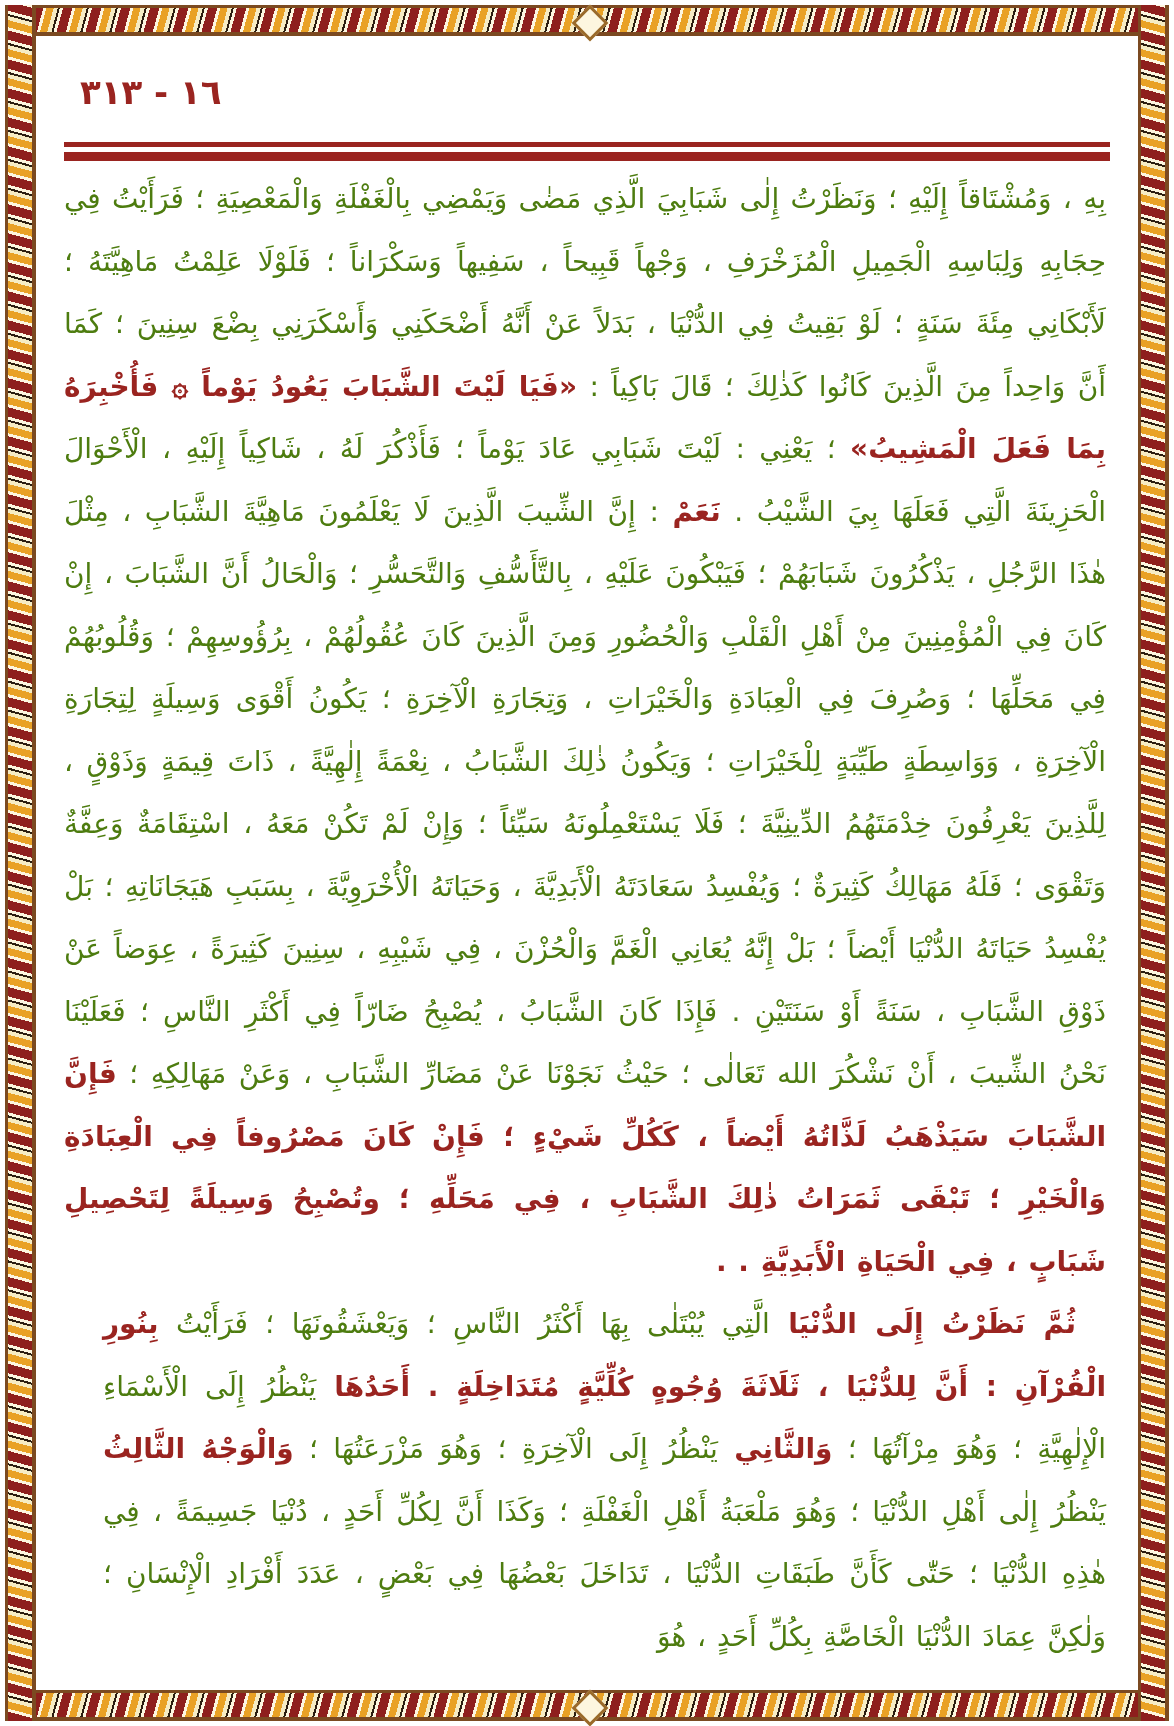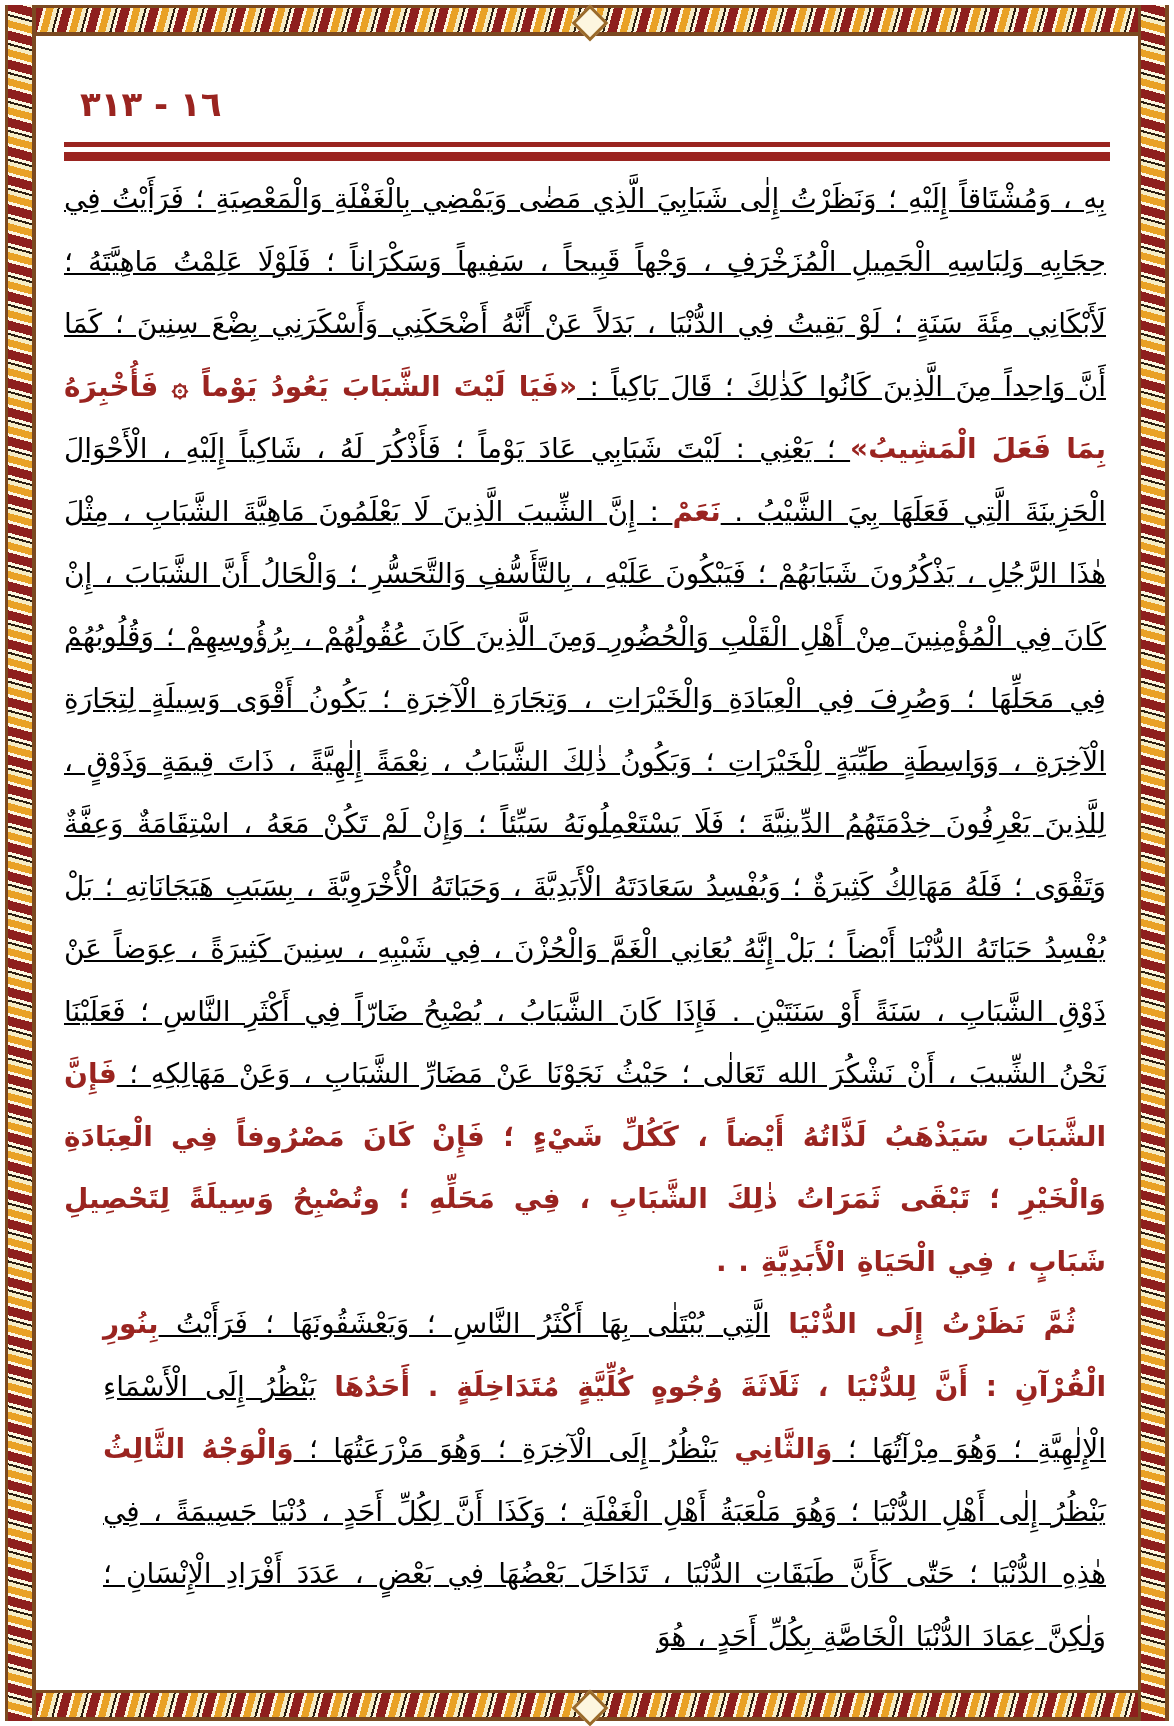--- a/index.html
+++ b/index.html
@@ -34,21 +34,21 @@
   .edge.h::after{
     content:"";position:absolute;left:50%;top:50%;
     width:20px;height:20px;margin-left:-10px;margin-top:-10px;
     background:#fdf6df;border:3px solid #9a6a2a;transform:rotate(45deg);
   }
   
   .header{
     position:absolute;top:70px;left:70px;right:70px;height:70px;
   }
   .page-number{
-    position:absolute;left:10px;top:14px;
+    position:absolute;left:10px;top:2px;
     font-size:34px;font-weight:bold;color:#9a2420;
     direction:ltr;letter-spacing:2px;
   }
   .page-title{
     position:absolute;left:0;right:0;text-align:center;top:6px;
     font-size:38px;font-weight:bold;color:#9a2420;
   }
   .header-rule{position:absolute;top:142px;left:64px;right:64px;}
   .header-rule .thin{height:5px;background:#9a2420;}
   .header-rule .gap{height:5px;background:transparent;}
@@ -59,21 +59,21 @@
     direction:rtl;
     text-align:justify;
     font-size:28px;
     line-height:62.5px;
     color:#000000;
     word-spacing:2px;
   }
   .body-text p{margin:0;padding:0;}
   .body-text p.indent{text-indent:30px;margin-left:39px;}
   .run-red{color:#9a2420;font-weight:bold;}
-  .run-black{color:#000000;text-decoration:underline;}
+  .run-black{color:#4d7c0f;}
 </style>
 </head>
 <body>
 
 <div class="frame">
   <div class="edge h top"></div>
   <div class="edge h bottom"></div>
   <div class="edge v left"></div>
   <div class="edge v right"></div>
 </div>

